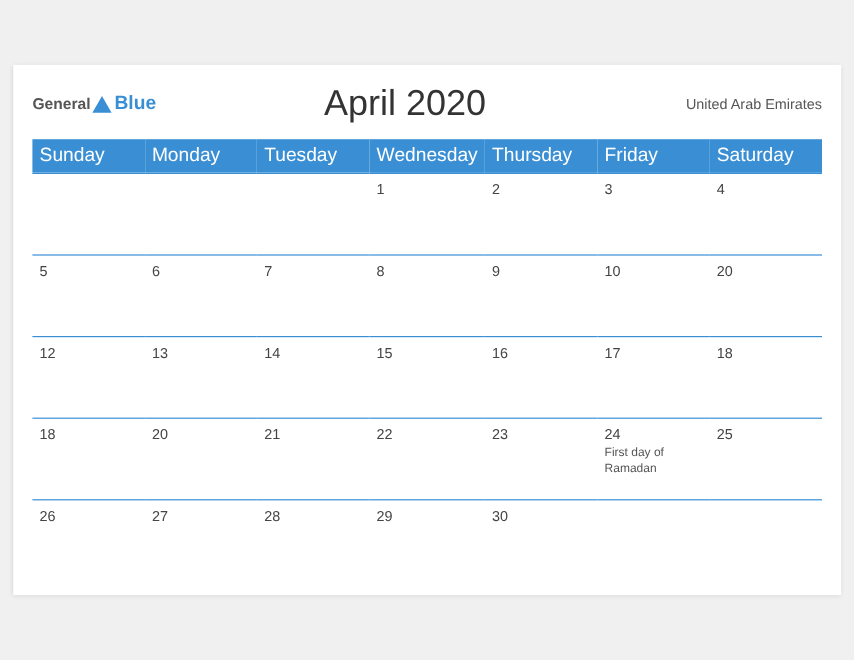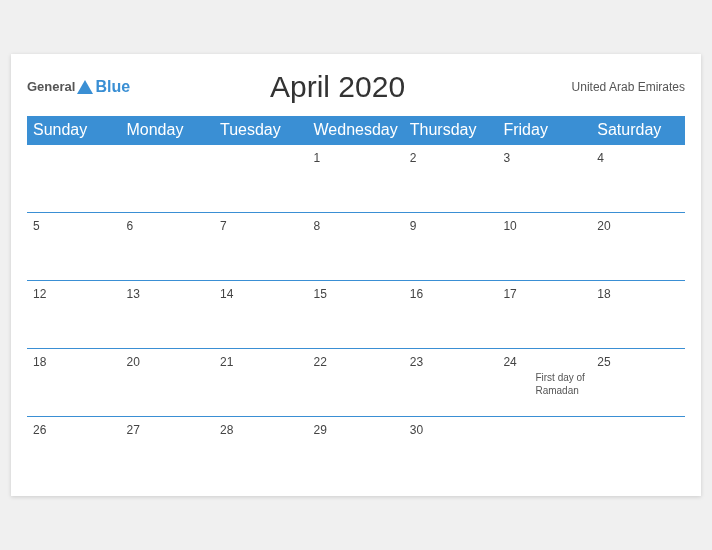--- a/index.html
+++ b/index.html
@@ -90,21 +90,20 @@
     }
     .day-number {
       font-size: 12px;
       color: #444;
     }
     .day-event {
       font-size: 10px;
       color: #555;
       margin-top: 2px;
       line-height: 1.3;
-      margin-left: 32px;
     }
     .empty-cell {
       background: white;
     }
   </style>
 </head>
 <body>
 
 <div class="calendar-container">
   <div class="header">

